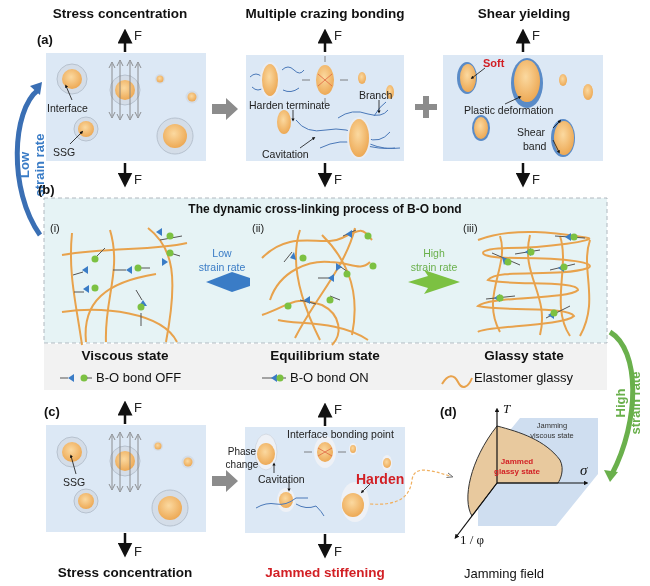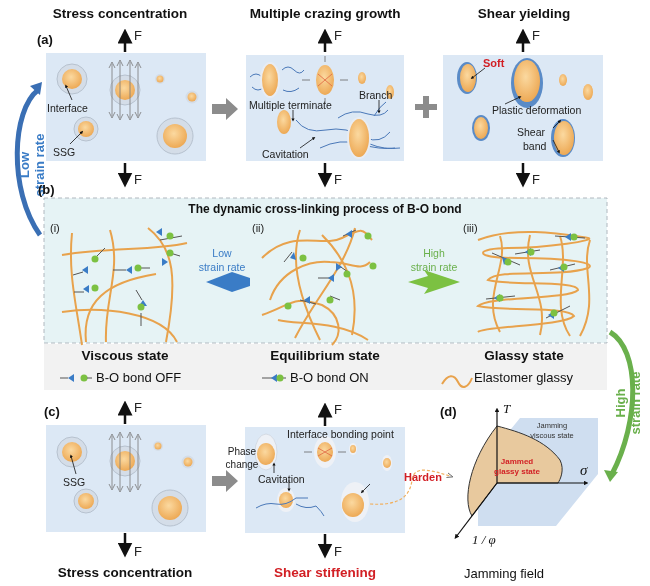--- a/index.html
+++ b/index.html
@@ -326,40 +326,40 @@
   <path d="M497,426 C520,432 545,440 560,460 C565,470 560,480 558,483 L497,483 L472,516 C462,500 470,460 497,426 z" fill="#e8c99e" stroke="#333" stroke-width="1"></path>
   <g stroke="#111" stroke-width="1.2">
     <line x1="497" y1="483" x2="497" y2="410" marker-end="url(#ah)"></line>
     <line x1="497" y1="483" x2="586" y2="483" marker-end="url(#ah)"></line>
     <line x1="497" y1="483" x2="456" y2="537" marker-end="url(#ah)"></line>
   </g>
 
 </svg>
 
 <div class="abs title center" style="left:120px;top:6px;">Stress concentration</div>
-<div class="abs title center" style="left:325px;top:6px;">Multiple crazing growth</div>
+<div class="abs title center" style="left:325px;top:6px;">Multiple crazing bonding</div>
 <div class="abs title center" style="left:524px;top:6px;">Shear yielding</div>
 <div class="abs plabel" style="left:37px;top:32px;">(a)</div>
 
 <div class="abs lbl" style="left:134px;top:28px;font-size:13px;">F</div>
 <div class="abs lbl" style="left:134px;top:172px;font-size:13px;">F</div>
 <div class="abs lbl" style="left:334px;top:28px;font-size:13px;">F</div>
 <div class="abs lbl" style="left:334px;top:172px;font-size:13px;">F</div>
 <div class="abs lbl" style="left:532px;top:28px;font-size:13px;">F</div>
 <div class="abs lbl" style="left:532px;top:172px;font-size:13px;">F</div>
 
 <div class="abs lbl" style="left:47px;top:102px;">Interface</div>
 <div class="abs lbl" style="left:53px;top:146px;">SSG</div>
 
-<div class="abs lbl" style="left:249px;top:99px;">Multiple terminate</div>
+<div class="abs lbl" style="left:249px;top:99px;">Harden terminate</div>
 <div class="abs lbl" style="left:347px;top:89px;margin-left:12px;">Branch</div>
 <div class="abs lbl" style="left:262px;top:148px;">Cavitation</div>
 
 <div class="abs red" style="left:483px;top:57px;font-size:11px;">Soft</div>
-<div class="abs lbl" style="left:492px;top:104px;">Plastic deformation</div>
+<div class="abs lbl" style="left:464px;top:104px;">Plastic deformation</div>
 <div class="abs lbl" style="left:517px;top:126px;">Shear</div>
 <div class="abs lbl" style="left:523px;top:140px;">band</div>
 
 <div class="abs blue" style="left:-8px;top:150px;width:80px;transform:rotate(-90deg);transform-origin:center;text-align:center;font-weight:bold;font-size:13px;line-height:15px;">
   <div>Low</div>
   <div>strain rate</div>
 </div>
 
 <div class="abs plabel" style="left:38px;top:182px;">(b)</div>
 <div class="abs title center" style="left:325px;top:202px;font-size:12px;">The dynamic cross-linking process of B-O bond</div>
@@ -394,28 +394,28 @@
 <div class="abs lbl" style="left:134px;top:544px;font-size:13px;">F</div>
 <div class="abs lbl" style="left:334px;top:402px;font-size:13px;">F</div>
 <div class="abs lbl" style="left:334px;top:544px;font-size:13px;">F</div>
 <div class="abs lbl" style="left:63px;top:476px;">SSG</div>
 <div class="abs lbl center" style="left:224px;top:445px;line-height:13px;font-size:10px;margin-left:18px;">
   <div>Phase</div>
   <div>change</div>
 </div>
 <div class="abs lbl" style="left:287px;top:428px;">Interface bonding point</div>
 <div class="abs lbl" style="left:258px;top:473px;">Cavitation</div>
-<div class="abs red" style="left:356px;top:471px;font-size:11px;margin-left:48px;">Harden</div>
+<div class="abs red" style="left:356px;top:471px;font-size:14px;">Harden</div>
 <div class="abs title center" style="left:125px;top:565px;">Stress concentration</div>
-<div class="abs title center red" style="left:325px;top:565px;">Shear stiffening</div>
+<div class="abs title center red" style="left:325px;top:565px;">Jammed stiffening</div>
 
 <div class="abs plabel" style="left:440px;top:404px;">(d)</div>
 <div class="abs" style="left:503px;top:401px;font-family:'Liberation Serif',serif;font-style:italic;font-size:13px;">T</div>
 <div class="abs" style="left:580px;top:462px;font-family:'Liberation Serif',serif;font-style:italic;font-size:15px;">σ</div>
-<div class="abs" style="left:472px;top:532px;font-family:'Liberation Serif',serif;font-style:italic;font-size:13px;">1 / φ</div>
+<div class="abs" style="left:460px;top:532px;font-family:'Liberation Serif',serif;font-size:13px;">1 / φ</div>
 <div class="abs center" style="left:552px;top:421px;font-size:7.5px;line-height:10px;color:#333;">
   <div>Jamming</div>
   <div>viscous state</div>
 </div>
 <div class="abs center red" style="left:517px;top:457px;font-size:8px;line-height:10px;">
   <div>Jammed</div>
   <div>glassy state</div>
 </div>
 <div class="abs center" style="left:504px;top:566px;font-size:13px;">Jamming field</div>
 

